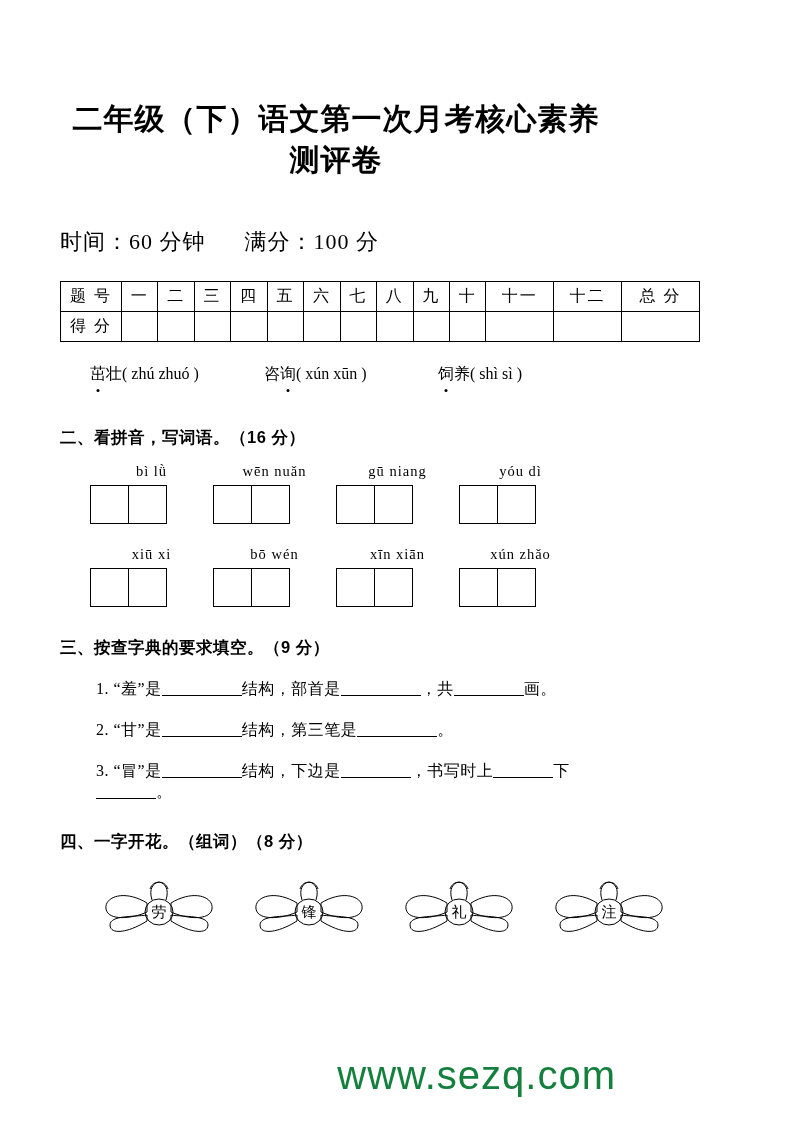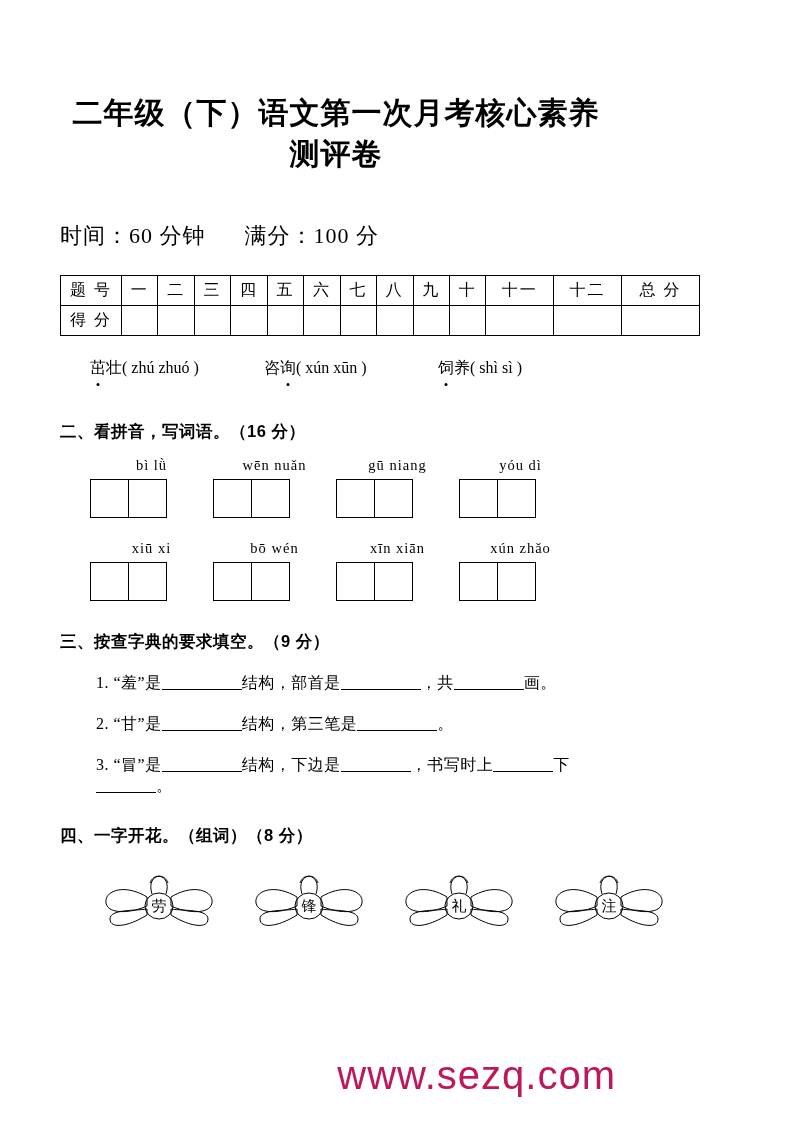--- a/index.html
+++ b/index.html
@@ -4,21 +4,21 @@
 <style>
   html,body{margin:0;padding:0;}
   body{
     width:800px;height:1132px;
     background:#ffffff;
     font-family:"Liberation Serif","DejaVu Serif",serif;
     color:#000;
     position:relative;
     overflow:hidden;
   }
-  .page{position:relative;width:672px;height:1132px;box-sizing:border-box;padding:5px 60px;}
+  .page{position:relative;width:672px;height:1132px;box-sizing:border-box;padding:11px 60px;}
 
   .title{
     text-align:center;
     font-family:"Liberation Sans","DejaVu Sans",sans-serif;
     font-weight:bold;
     font-size:30px;
     letter-spacing:1px;
     padding-top:88px;
   }
   .subline{
@@ -111,21 +111,21 @@
     position:absolute;left:0;right:0;top:36px;
     text-align:center;font-size:15px;
     font-family:"Liberation Serif","DejaVu Serif",serif;
   }
 
   .watermark{
     position:absolute;
     right:56px;bottom:34px;
     font-family:"Liberation Sans","DejaVu Sans",sans-serif;
     font-size:40px;
-    color:#be185d;
+    color:#15803d;
     letter-spacing:1px;
     font-weight:500;
   }
 </style>
 </head>
 <body>
 
 <div class="page">
 
   <div class="title">二年级（下）语文第一次月考核心素养测评卷</div>

